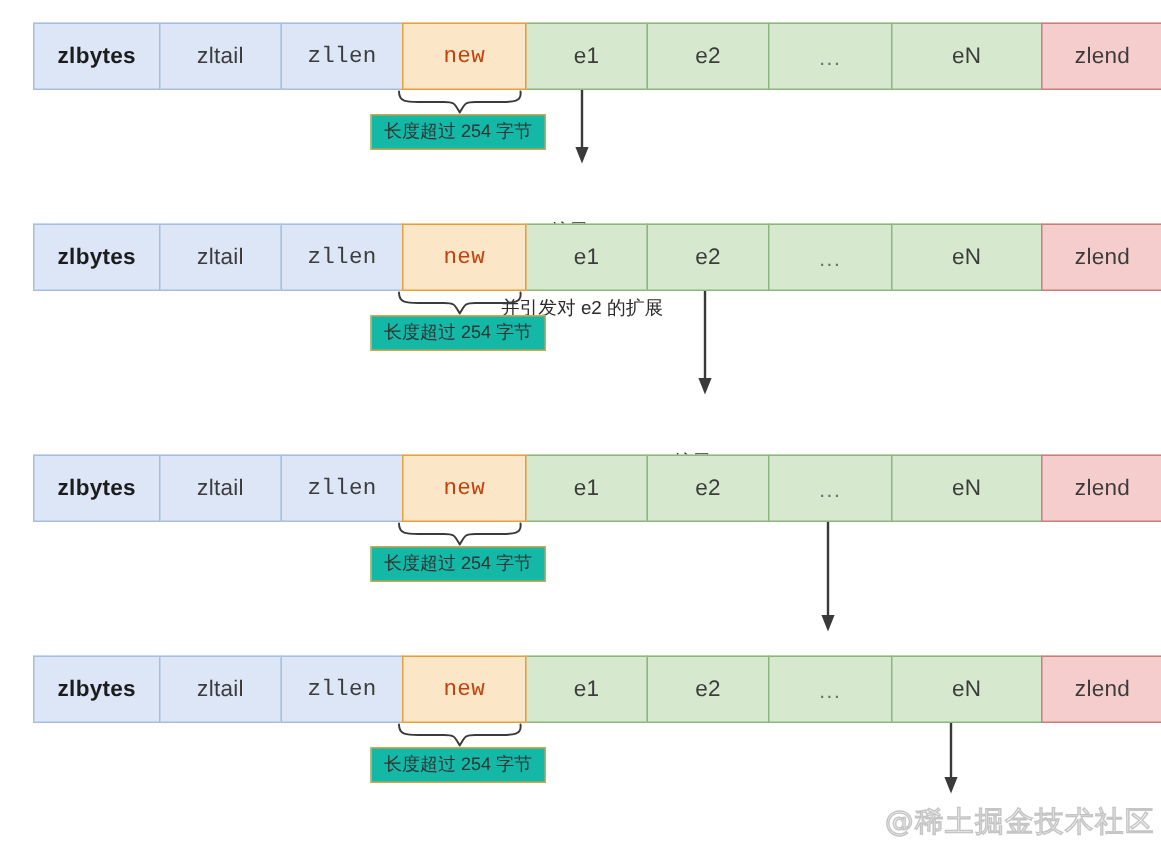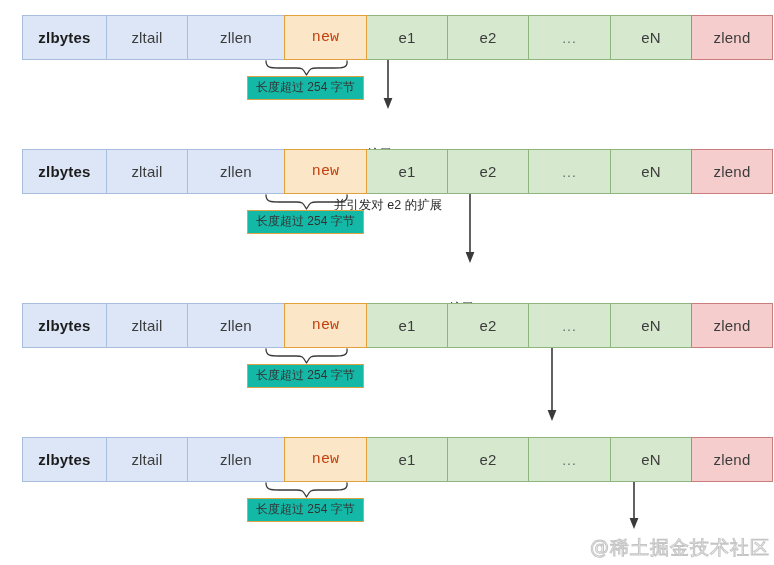--- a/index.html
+++ b/index.html
@@ -74,25 +74,25 @@
   .cell.tail {
     background: #f6cdcd;
     border-color: #c97d7d;
     color: #3c3c3c;
     z-index: 2;
   }
 
   
   .w-zlbytes { width: 85px; }
   .w-zltail  { width: 82px; }
-  .w-zllen   { width: 98px; }
+  .w-zllen   { width: 82px; font-family: Liberation Mono, monospace; }
   .w-new     { width: 83px; }
   .w-e       { width: 82px; }
   .w-dots    { width: 83px; }
-  .w-eN      { width: 82px; }
+  .w-eN      { width: 101px; }
   .w-zlend   { width: 82px; }
 
   
   .brace {
     position: absolute;
     left: 265px;
     width: 83px;
     height: 16px;
   }
   .brace svg { display: block; }

